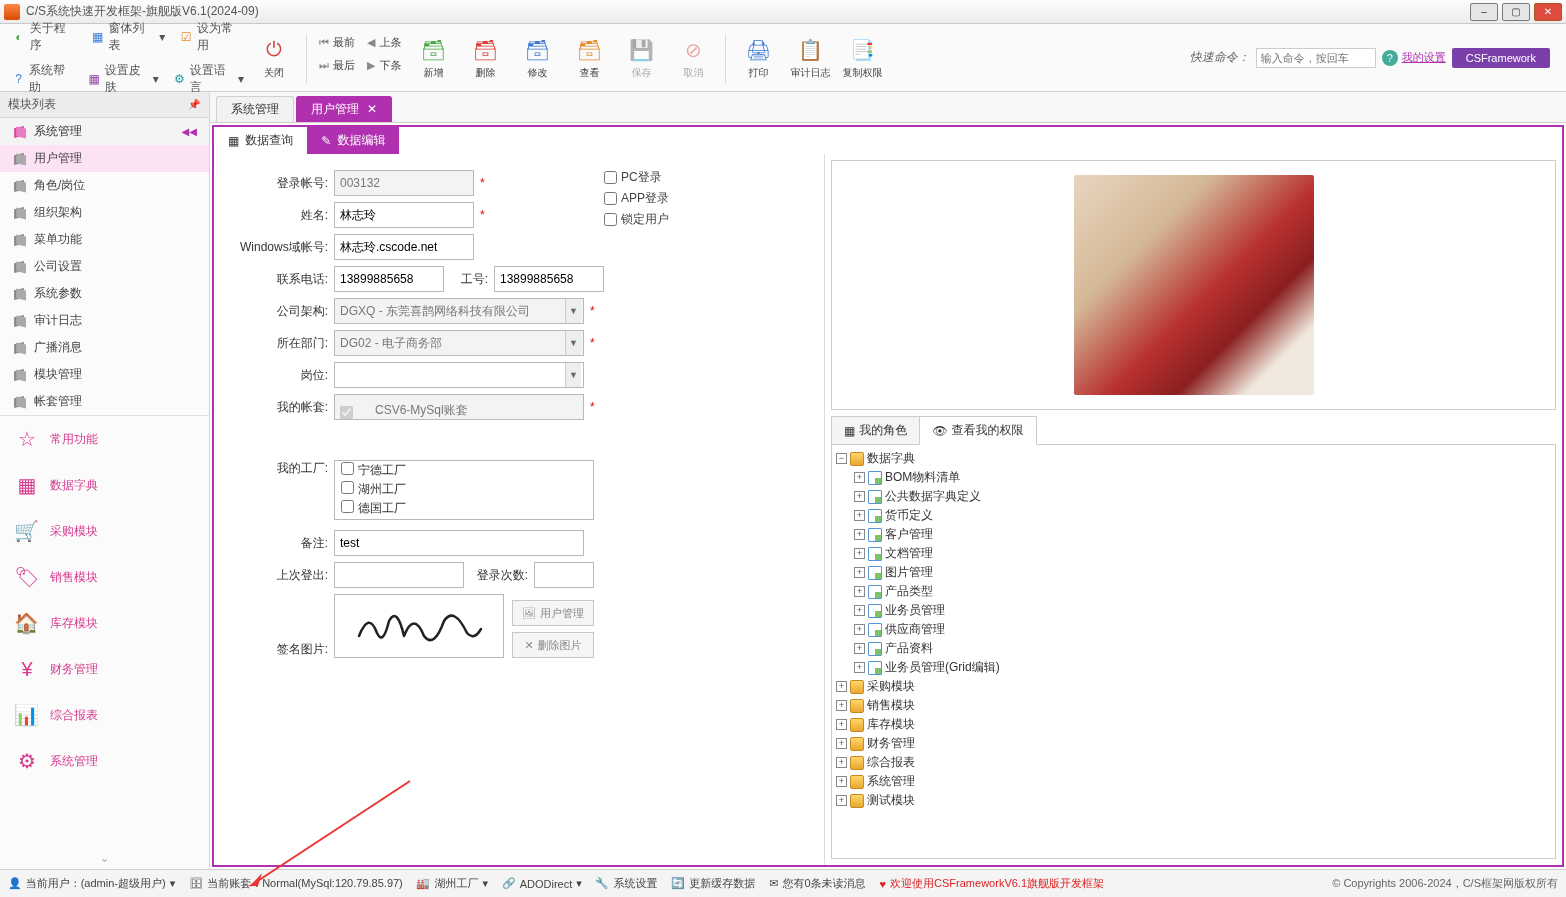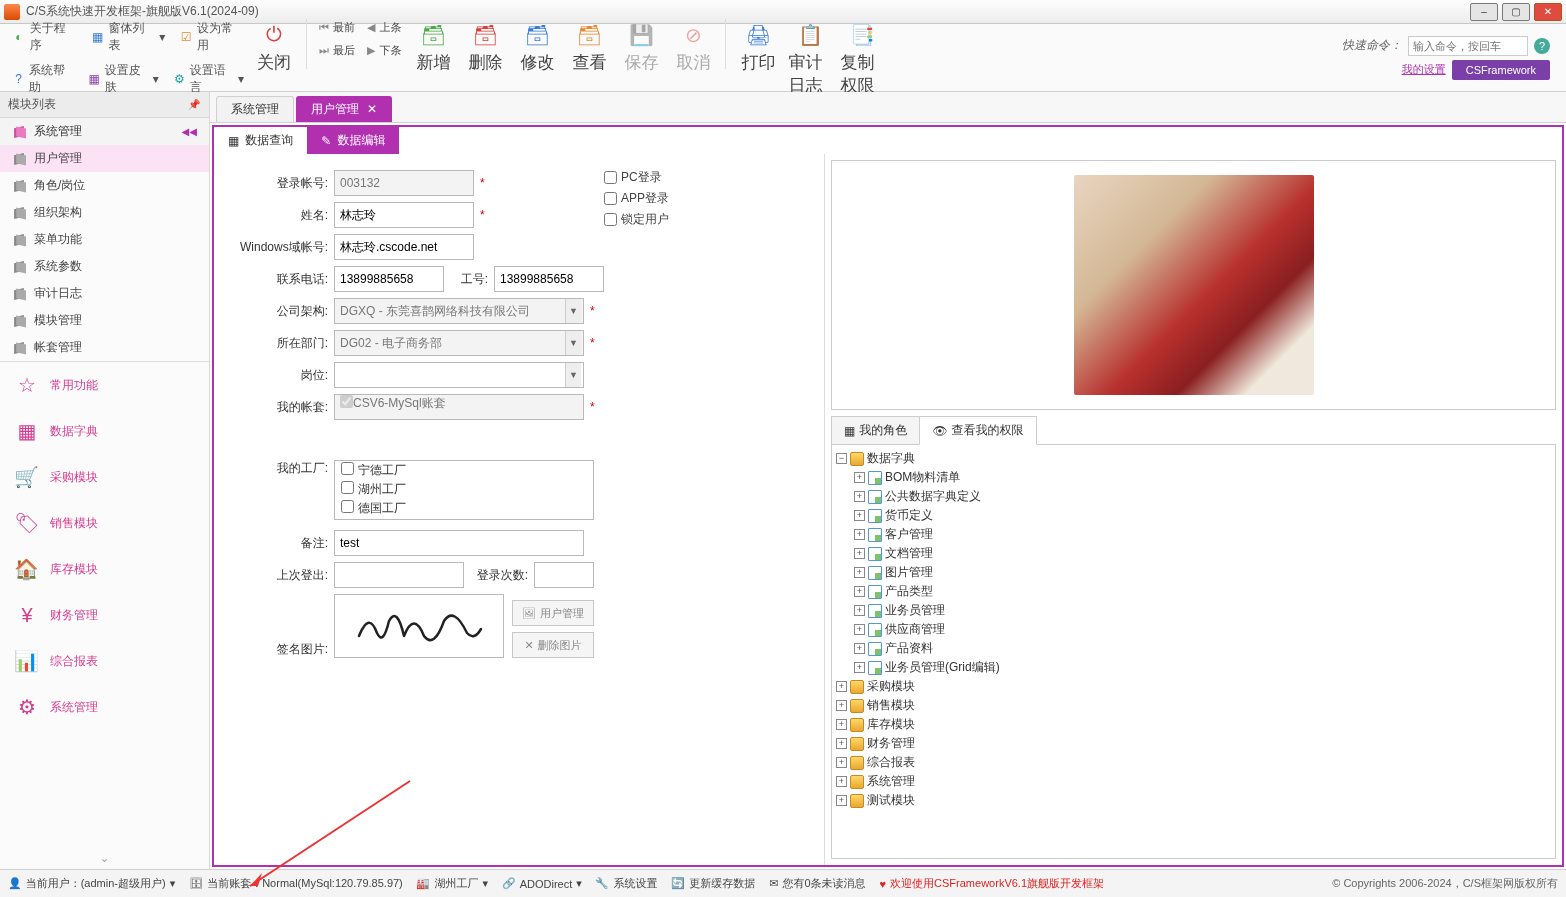--- a/index.html
+++ b/index.html
@@ -17,29 +17,29 @@
 .toolbar { background: #fafafa; border-bottom: 1px solid #d0d0d0; padding: 4px 8px; display: flex; align-items: center; gap: 2px; }
 .tb-left { display: flex; flex-direction: column; gap: 4px; width: 240px; }
 .tb-link { display: flex; align-items: center; gap: 4px; color: #2b6cb0; cursor: pointer; padding: 2px 4px; }
 .tb-link .ic { width: 14px; height: 14px; display: inline-flex; align-items: center; justify-content: center; }
 .tb-link.gray { color: #555; }
 .tb-row { display: flex; gap: 6px; }
 
 .ribbon { display: flex; align-items: flex-start; gap: 4px; padding-top: 2px; }
 .rbtn { display: flex; flex-direction: column; align-items: center; width: 48px; padding: 2px; cursor: pointer; border-radius: 3px; }
 .rbtn .ic { width: 28px; height: 28px; display: flex; align-items: center; justify-content: center; font-size: 20px; }
-.rbtn .lbl { font-size: 17px; color: #444; margin-top: 2px; }
+.rbtn .lbl { font-size: 10px; color: #444; margin-top: 2px; }
 .rbtn.disabled .lbl { color: #aaa; }
 .rbtn.disabled .ic { opacity: .45; }
 .sep { width: 1px; background: #ddd; height: 50px; margin: 0 4px; }
 
 .navcol { display: flex; flex-direction: column; gap: 6px; }
 .navbtn { display: flex; align-items: center; gap: 4px; font-size: 11px; color: #444; cursor: pointer; padding: 1px 4px; }
 
-.quick { margin-left: auto; display: flex; flex-direction: column; align-items: flex-end; gap: 4px; padding-right: 8px; }
+.quick { margin-left: auto; display: flex; align-items: flex-end; gap: 4px; padding-right: 8px; }
 .quick-row { display: flex; align-items: center; gap: 6px; }
 .quick input { width: 120px; height: 20px; border: 1px solid #ccc; padding: 0 4px; font-size: 11px; }
 .help-ic { width: 16px; height: 16px; border-radius: 50%; background: #4a9; color: #fff; display: flex; align-items: center; justify-content: center; font-size: 11px; cursor: pointer; }
 .mysettings { color: #b030b0; text-decoration: underline; cursor: pointer; font-size: 11px; }
 .brand { background: #7a3fa8; color: #fff; padding: 4px 14px; border-radius: 2px; font-size: 11px; }
 
 
 .main { display: flex; height: calc(100% - 24px - 68px - 28px); }
 
 
@@ -265,25 +265,33 @@
           <div class="side-item">
             <span class="cube"></span>
             <span>组织架构</span>
           </div>
           <div class="side-item">
             <span class="cube"></span>
             <span>菜单功能</span>
           </div>
           <div class="side-item">
             <span class="cube"></span>
+            <span>公司设置</span>
+          </div>
+          <div class="side-item">
+            <span class="cube"></span>
             <span>系统参数</span>
           </div>
           <div class="side-item">
             <span class="cube"></span>
             <span>审计日志</span>
+          </div>
+          <div class="side-item">
+            <span class="cube"></span>
+            <span>广播消息</span>
           </div>
           <div class="side-item">
             <span class="cube"></span>
             <span>模块管理</span>
           </div>
           <div class="side-item">
             <span class="cube"></span>
             <span>帐套管理</span>
           </div>
         </div>
@@ -397,21 +405,21 @@
         </div>
         <div class="frow">
           <div class="flabel">岗位:</div>
           <div class="finput w2 combo">
               <span></span>
               <span class="combo-btn">▼</span>
             </div>
         </div>
         <div class="frow">
           <div class="flabel">我的帐套:</div>
-          <div class="finput w2 ro" style="display:flex;align-items:flex-start;gap:0">
+          <div class="finput w2 ro" style="display:flex;align-items:flex-end;gap:22px">
               <input type="checkbox" checked="" disabled="" style="">
               <span>CSV6-MySql账套</span>
             </div>
           <span class="req">*</span>
         </div>
         <div class="frow" style="margin-top:40px;align-items:flex-start">
           <div class="flabel">我的工厂:</div>
           <div class="factory-list" id="factory-list">
               <div class="itm">
                 <input type="checkbox" style="">

